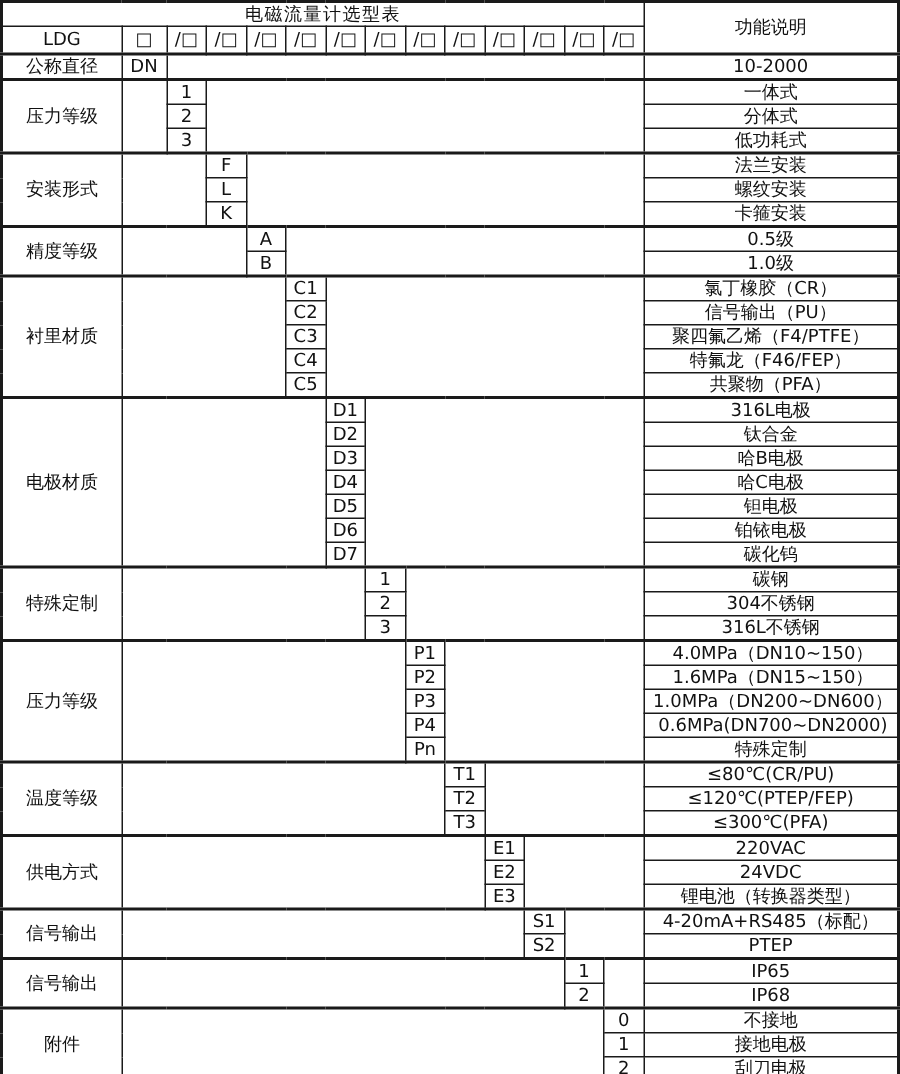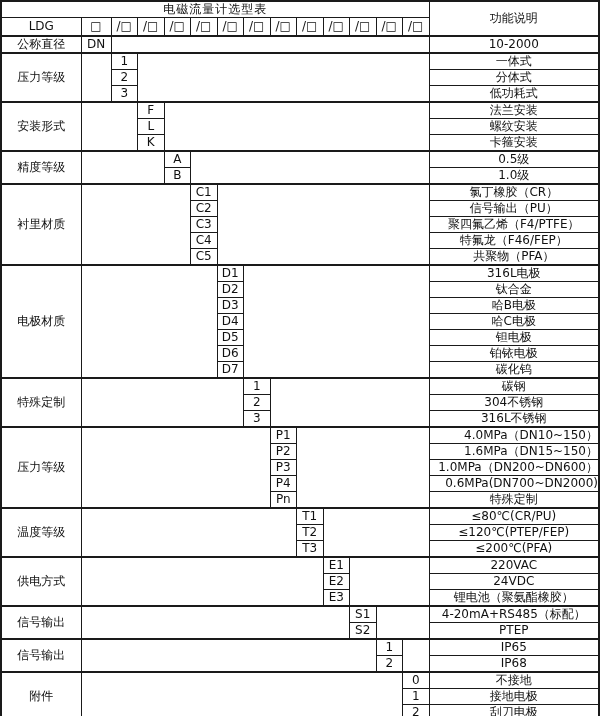--- a/index.html
+++ b/index.html
@@ -19,21 +19,21 @@
     text-align:center;
     white-space:nowrap;
     overflow:hidden;
   }
   tr.sec > td { border-top:2px solid #1a1a1a; }
   td.title-cell { height:16px; font-size:13px; letter-spacing:1px;margin-top:48px; }
   td.func-head { font-size:13px; }
   tr.ldg-row td { height:17px; }
   td.lab { font-size:13px; }
   td.box { font-size:12px; }
-  td.desc.left { text-align:right; padding-left:3px; }
+  td.desc.left { text-align:center; padding-left:3px; }
 </style>
 </head>
 <body>
 
 <table class="sel">
   <colgroup>
     <col style="width:80px">
     <col style="width:30px">
     <col style="width:26.5px">
       <col style="width:26.5px">
@@ -226,37 +226,37 @@
     <td class="code">T1</td>
     <td class="sp" colspan="4" rowspan="3"></td>
     <td class="desc">≤80℃(CR/PU)</td>
   </tr>
   <tr>
     <td class="code">T2</td>
     <td class="desc">≤120℃(PTEP/FEP)</td>
   </tr>
   <tr>
     <td class="code">T3</td>
-    <td class="desc">≤200℃(PFA)</td>
+    <td class="desc">≤300℃(PFA)</td>
   </tr>
 
   <tr class="sec">
     <td class="lab" rowspan="3">供电方式</td>
     <td class="sp" colspan="9" rowspan="3"></td>
     <td class="code">E1</td>
     <td class="sp" colspan="3" rowspan="3"></td>
     <td class="desc">220VAC</td>
   </tr>
   <tr>
     <td class="code">E2</td>
     <td class="desc">24VDC</td>
   </tr>
   <tr>
     <td class="code">E3</td>
-    <td class="desc">锂电池（聚氨酯橡胶）</td>
+    <td class="desc">锂电池（转换器类型）</td>
   </tr>
 
   <tr class="sec">
     <td class="lab" rowspan="2">信号输出</td>
     <td class="sp" colspan="10" rowspan="2"></td>
     <td class="code">S1</td>
     <td class="sp" colspan="2" rowspan="2"></td>
     <td class="desc">4-20mA+RS485（标配）</td>
   </tr>
   <tr>

